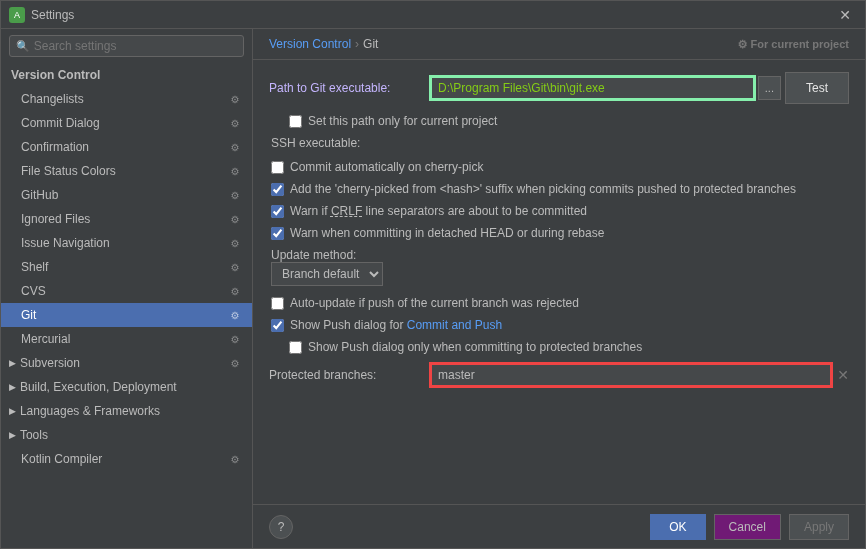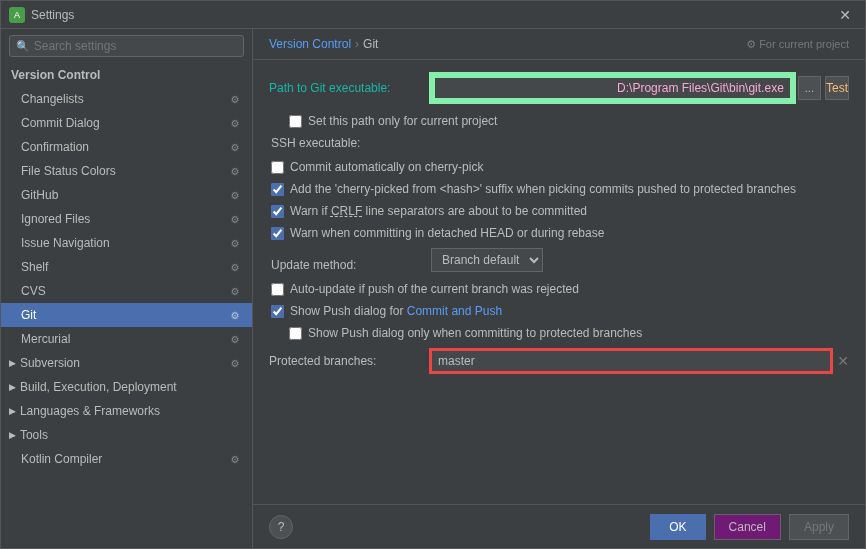--- a/index.html
+++ b/index.html
@@ -145,55 +145,55 @@
     }
     .breadcrumb-sep { color: #777; }
     .breadcrumb-link { color: #589df6; cursor: pointer; }
     .for-current-project {
       margin-left: auto;
       color: #777;
       font-size: 11px;
       display: flex;
       align-items: flex-end;
       gap: 4px;
+      font-weight: bold;
     }
     .settings-panel {
       flex: 1;
       padding: 12px 16px;
       overflow-y: auto;
     }
     .form-row {
       display: flex;
       align-items: center;
       margin-bottom: 10px;
     }
     .form-label {
-      color: #14b8a6;
+      color: #c4b5fd;
       font-size: 12px;
       min-width: 160px;
     }
     .form-input {
       background: #45484a;
-      border: 6px solid #86efac;
-      color: #f9a8d4;
+      border: 3px solid #86efac;
+      color: #84cc16;
       font-size: 12px;
       padding: 3px 6px;
       outline: none;
       flex: 1;
-      text-align: right;
     }
     .btn {
       background: #4c5052;
       border: 1px solid #646464;
-      color: #fdba74;
-      padding: 3px 0;
+      color: #e5e5e5;
+      padding: 3px 20px;
       cursor: pointer;
       font-size: 12px;
       margin-left: 4px;
-      height: 24px;
+      height: 32px;
     }
     .btn-browse {
       background: #4c5052;
       border: 1px solid #646464;
       color: #bbbbbb;
       padding: 3px 6px;
       cursor: pointer;
       font-size: 11px;
       margin-left: 2px;
       height: 24px;
@@ -229,23 +229,24 @@
       margin-bottom: 10px;
       padding-left: 2px;
     }
     .ssh-label {
       color: #bbbbbb;
       min-width: 160px;
       font-size: 12px;
     }
     .update-method-row {
       display: flex;
-      align-items: flex-end;
+      align-items: flex-start;
       margin-bottom: 10px;
       padding-left: 2px;
+      flex-direction: column;
     }
     .update-label {
       color: #bbbbbb;
       min-width: 160px;
       font-size: 12px;
     }
     .protected-row {
       display: flex;
       align-items: center;
       margin-top: 6px;

